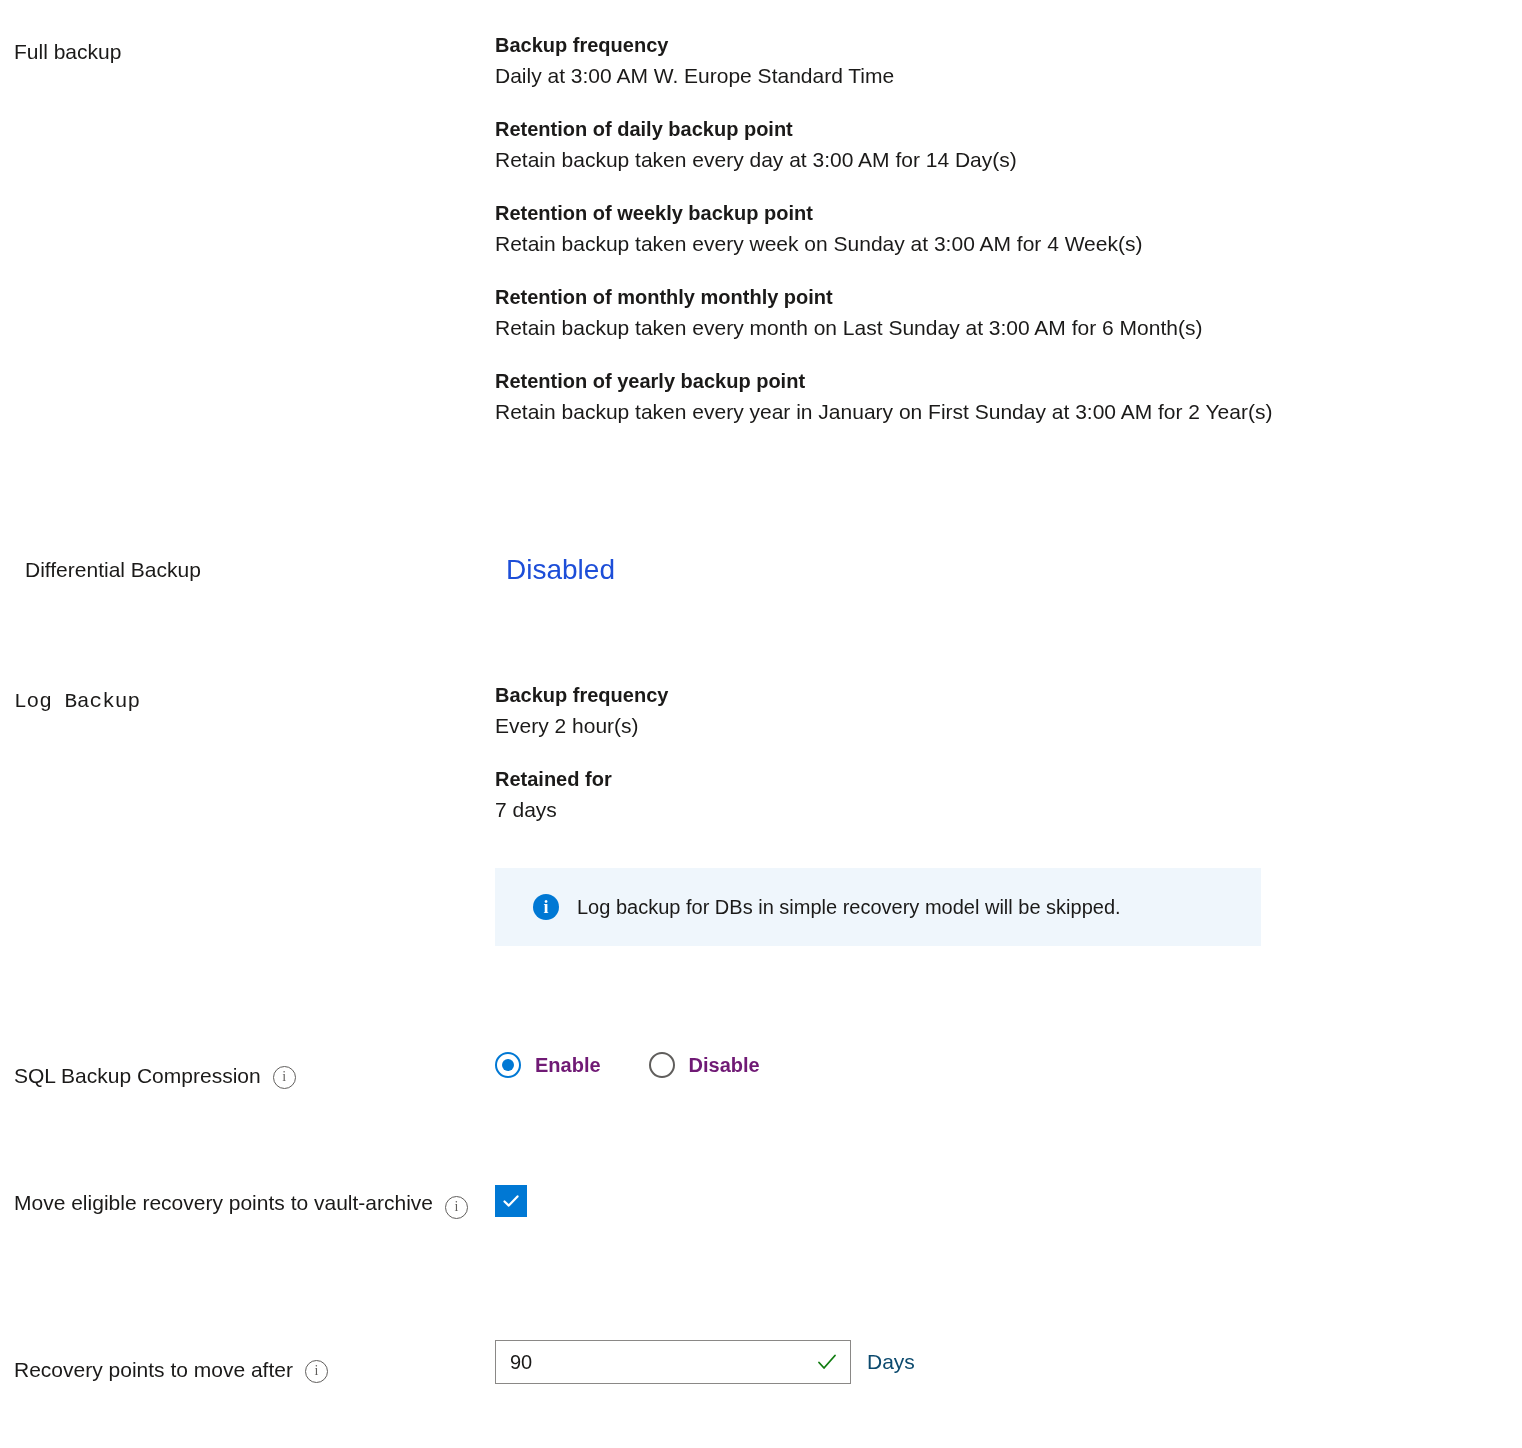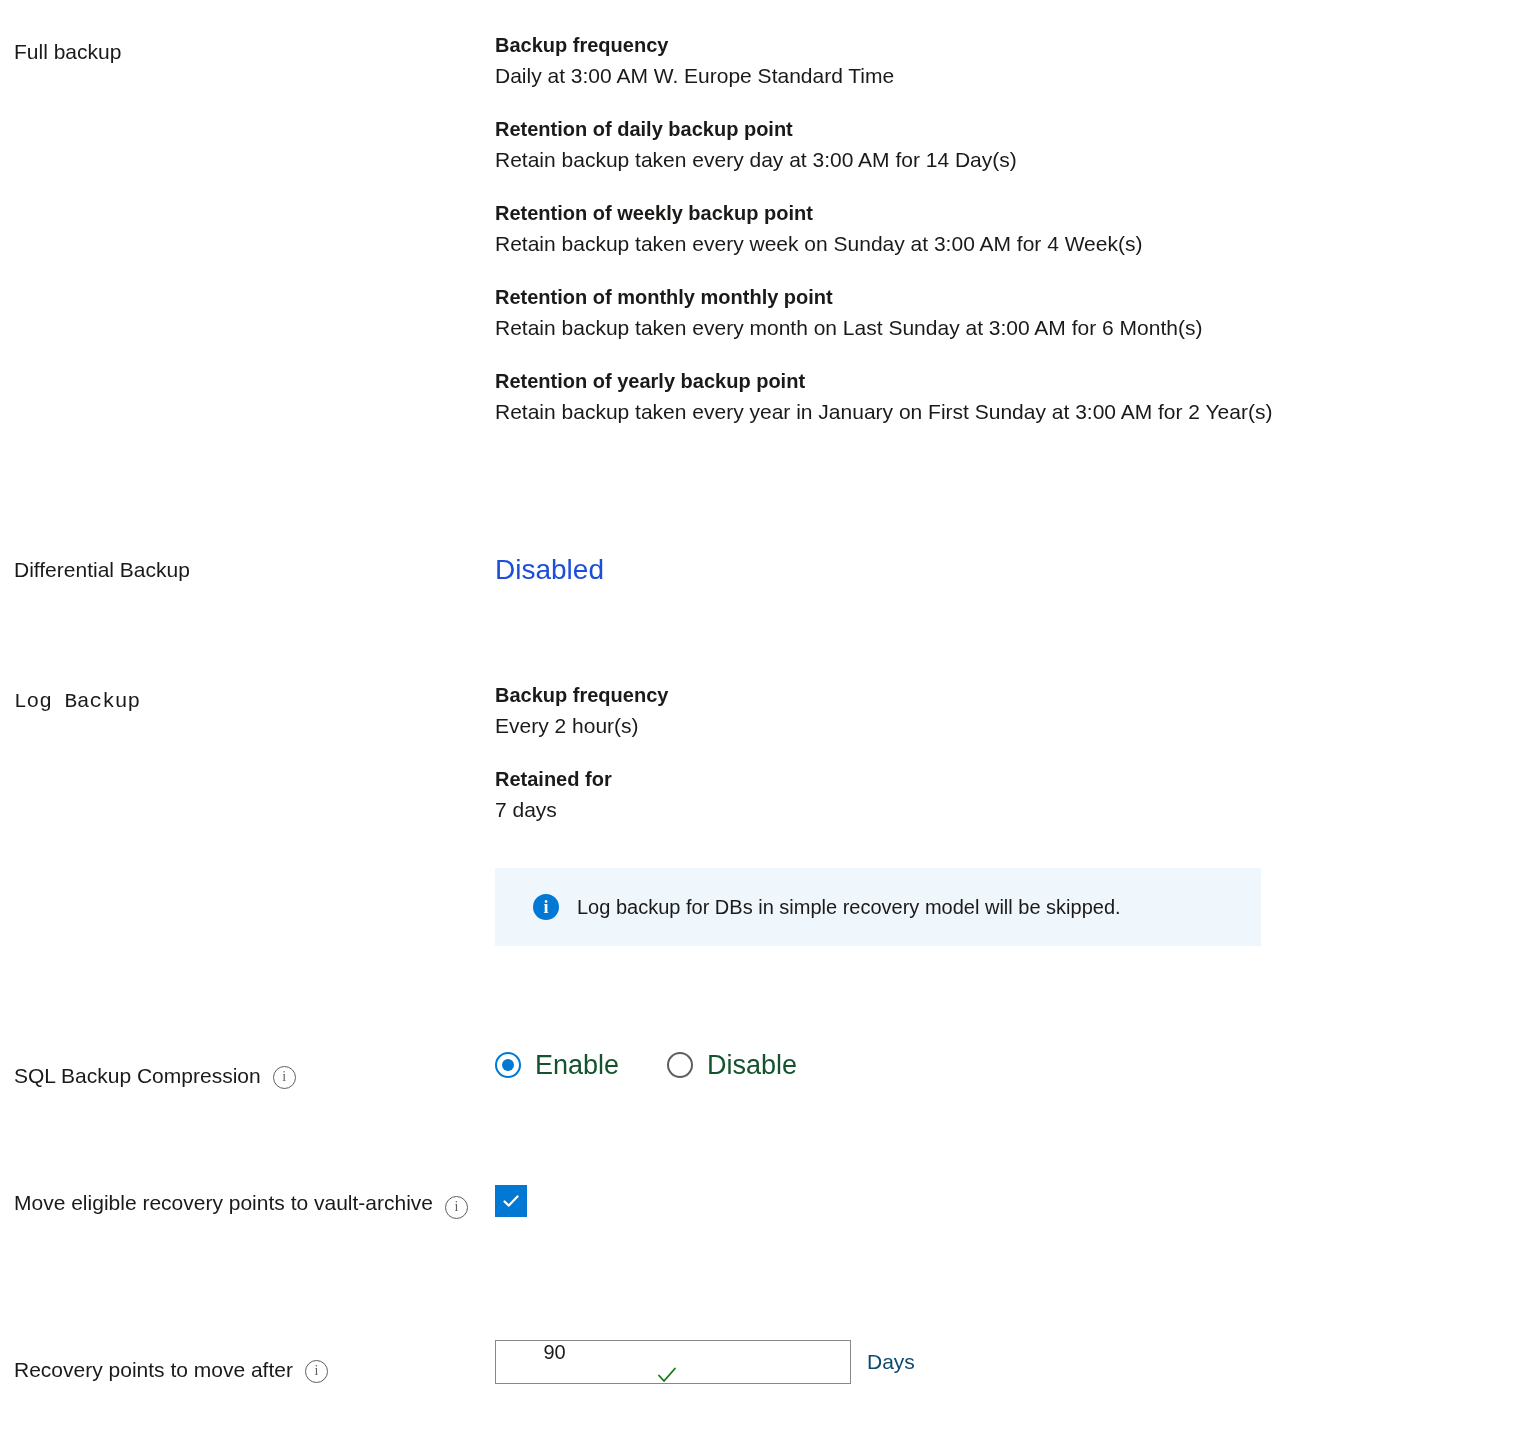--- a/index.html
+++ b/index.html
@@ -74,20 +74,21 @@
 
   
   #differential-row {
     position: absolute;
     top: 556px;
     left: 0;
     right: 0;
   }
   #differential-row .label-col {
     padding-top: 0px;
+    margin-left: 11px;
   }
   #differential-row .value-col {
     padding-top: 0px;
   }
 
   
   #log-backup-row {
     position: absolute;
     top: 680px;
     left: 0;
@@ -182,23 +183,24 @@
   .radio-dot.off {
     border-color: #605e5c;
   }
   .radio-dot .inner {
     width: 12px;
     height: 12px;
     border-radius: 50%;
     background: #0078d4;
   }
   .radio-label {
-    font-size: 27px;
-    color: #14532d;
+    font-size: 20px;
+    color: #701a75;
     line-height: 26px;
+    font-weight: bold;
   }
 
   
   #archive-row {
     position: absolute;
     top: 1185px;
     left: 0;
     right: 0;
   }
   #archive-row .label-col {
@@ -238,21 +240,20 @@
     gap: 16px;
   }
   .text-field {
     width: 356px;
     height: 44px;
     border: 1px solid #8a8886;
     box-sizing: border-box;
     display: flex;
     align-items: center;
     background: #ffffff;
-    flex-direction: column;
   }
   .text-field input {
     flex: 1 1 auto;
     border: none;
     outline: none;
     height: 100%;
     font-size: 20px;
     font-family: "Liberation Sans", sans-serif;
     color: #1b1a19;
     padding: 0 8px 0 14px;

